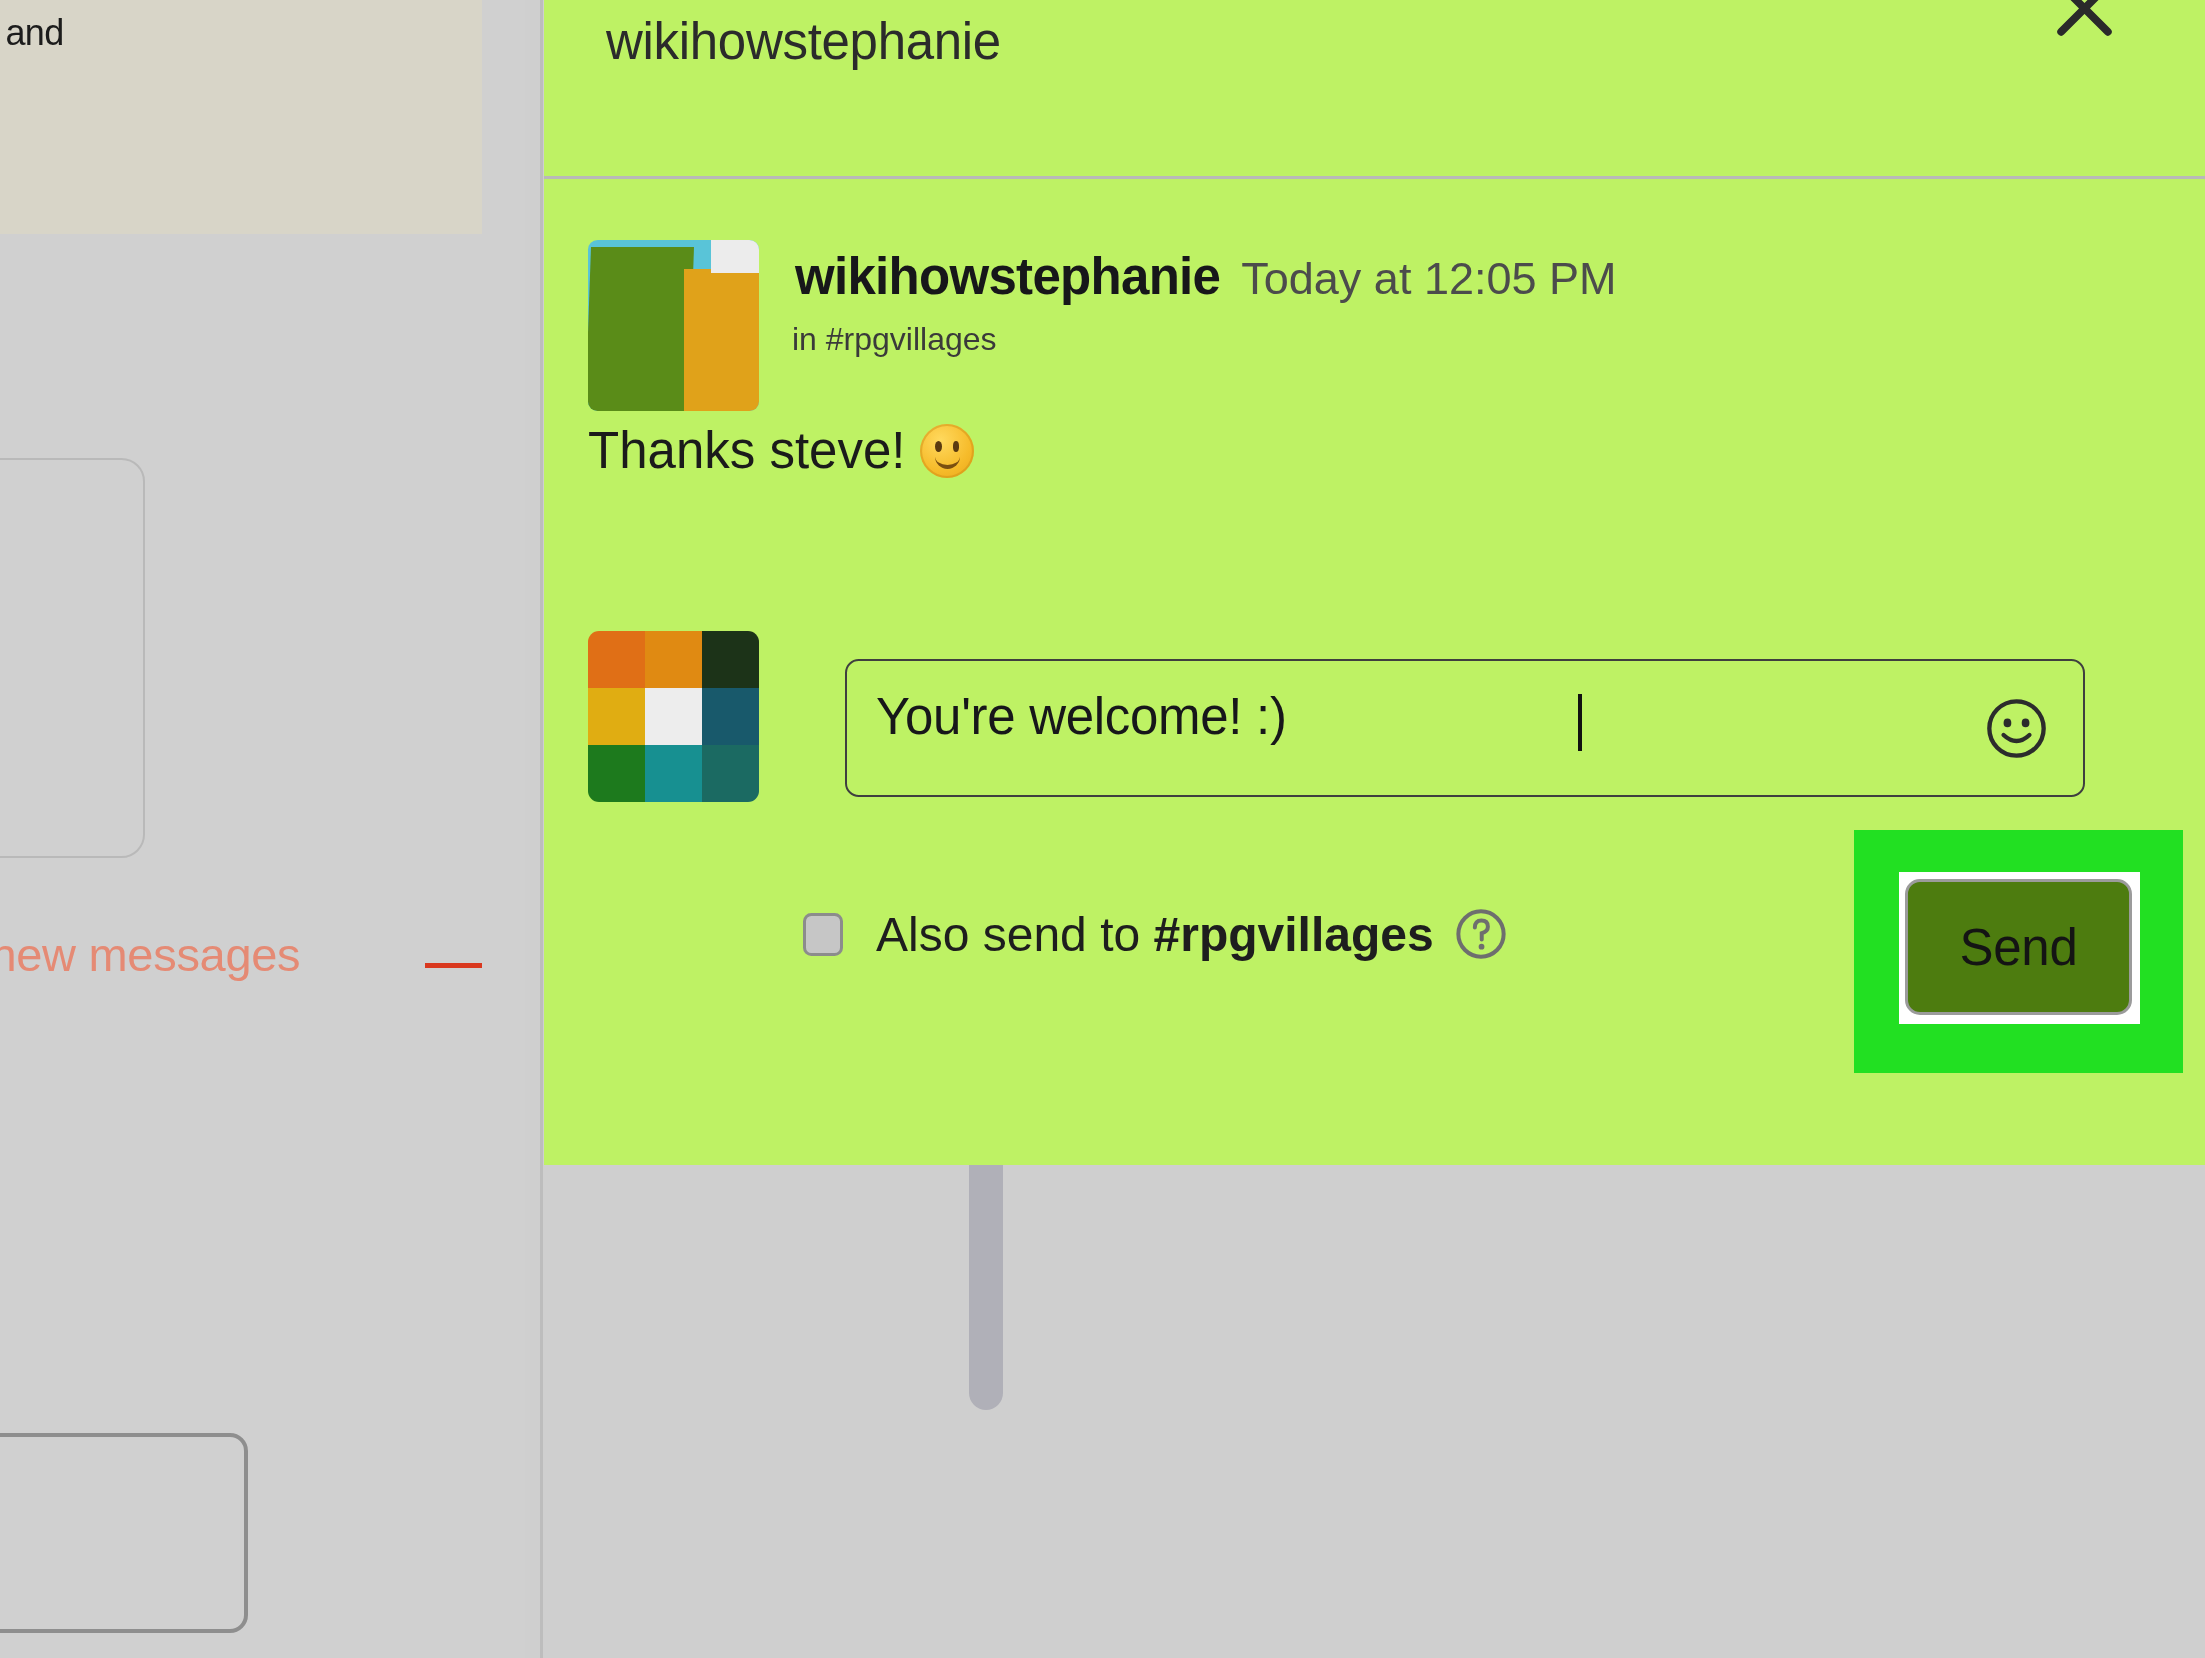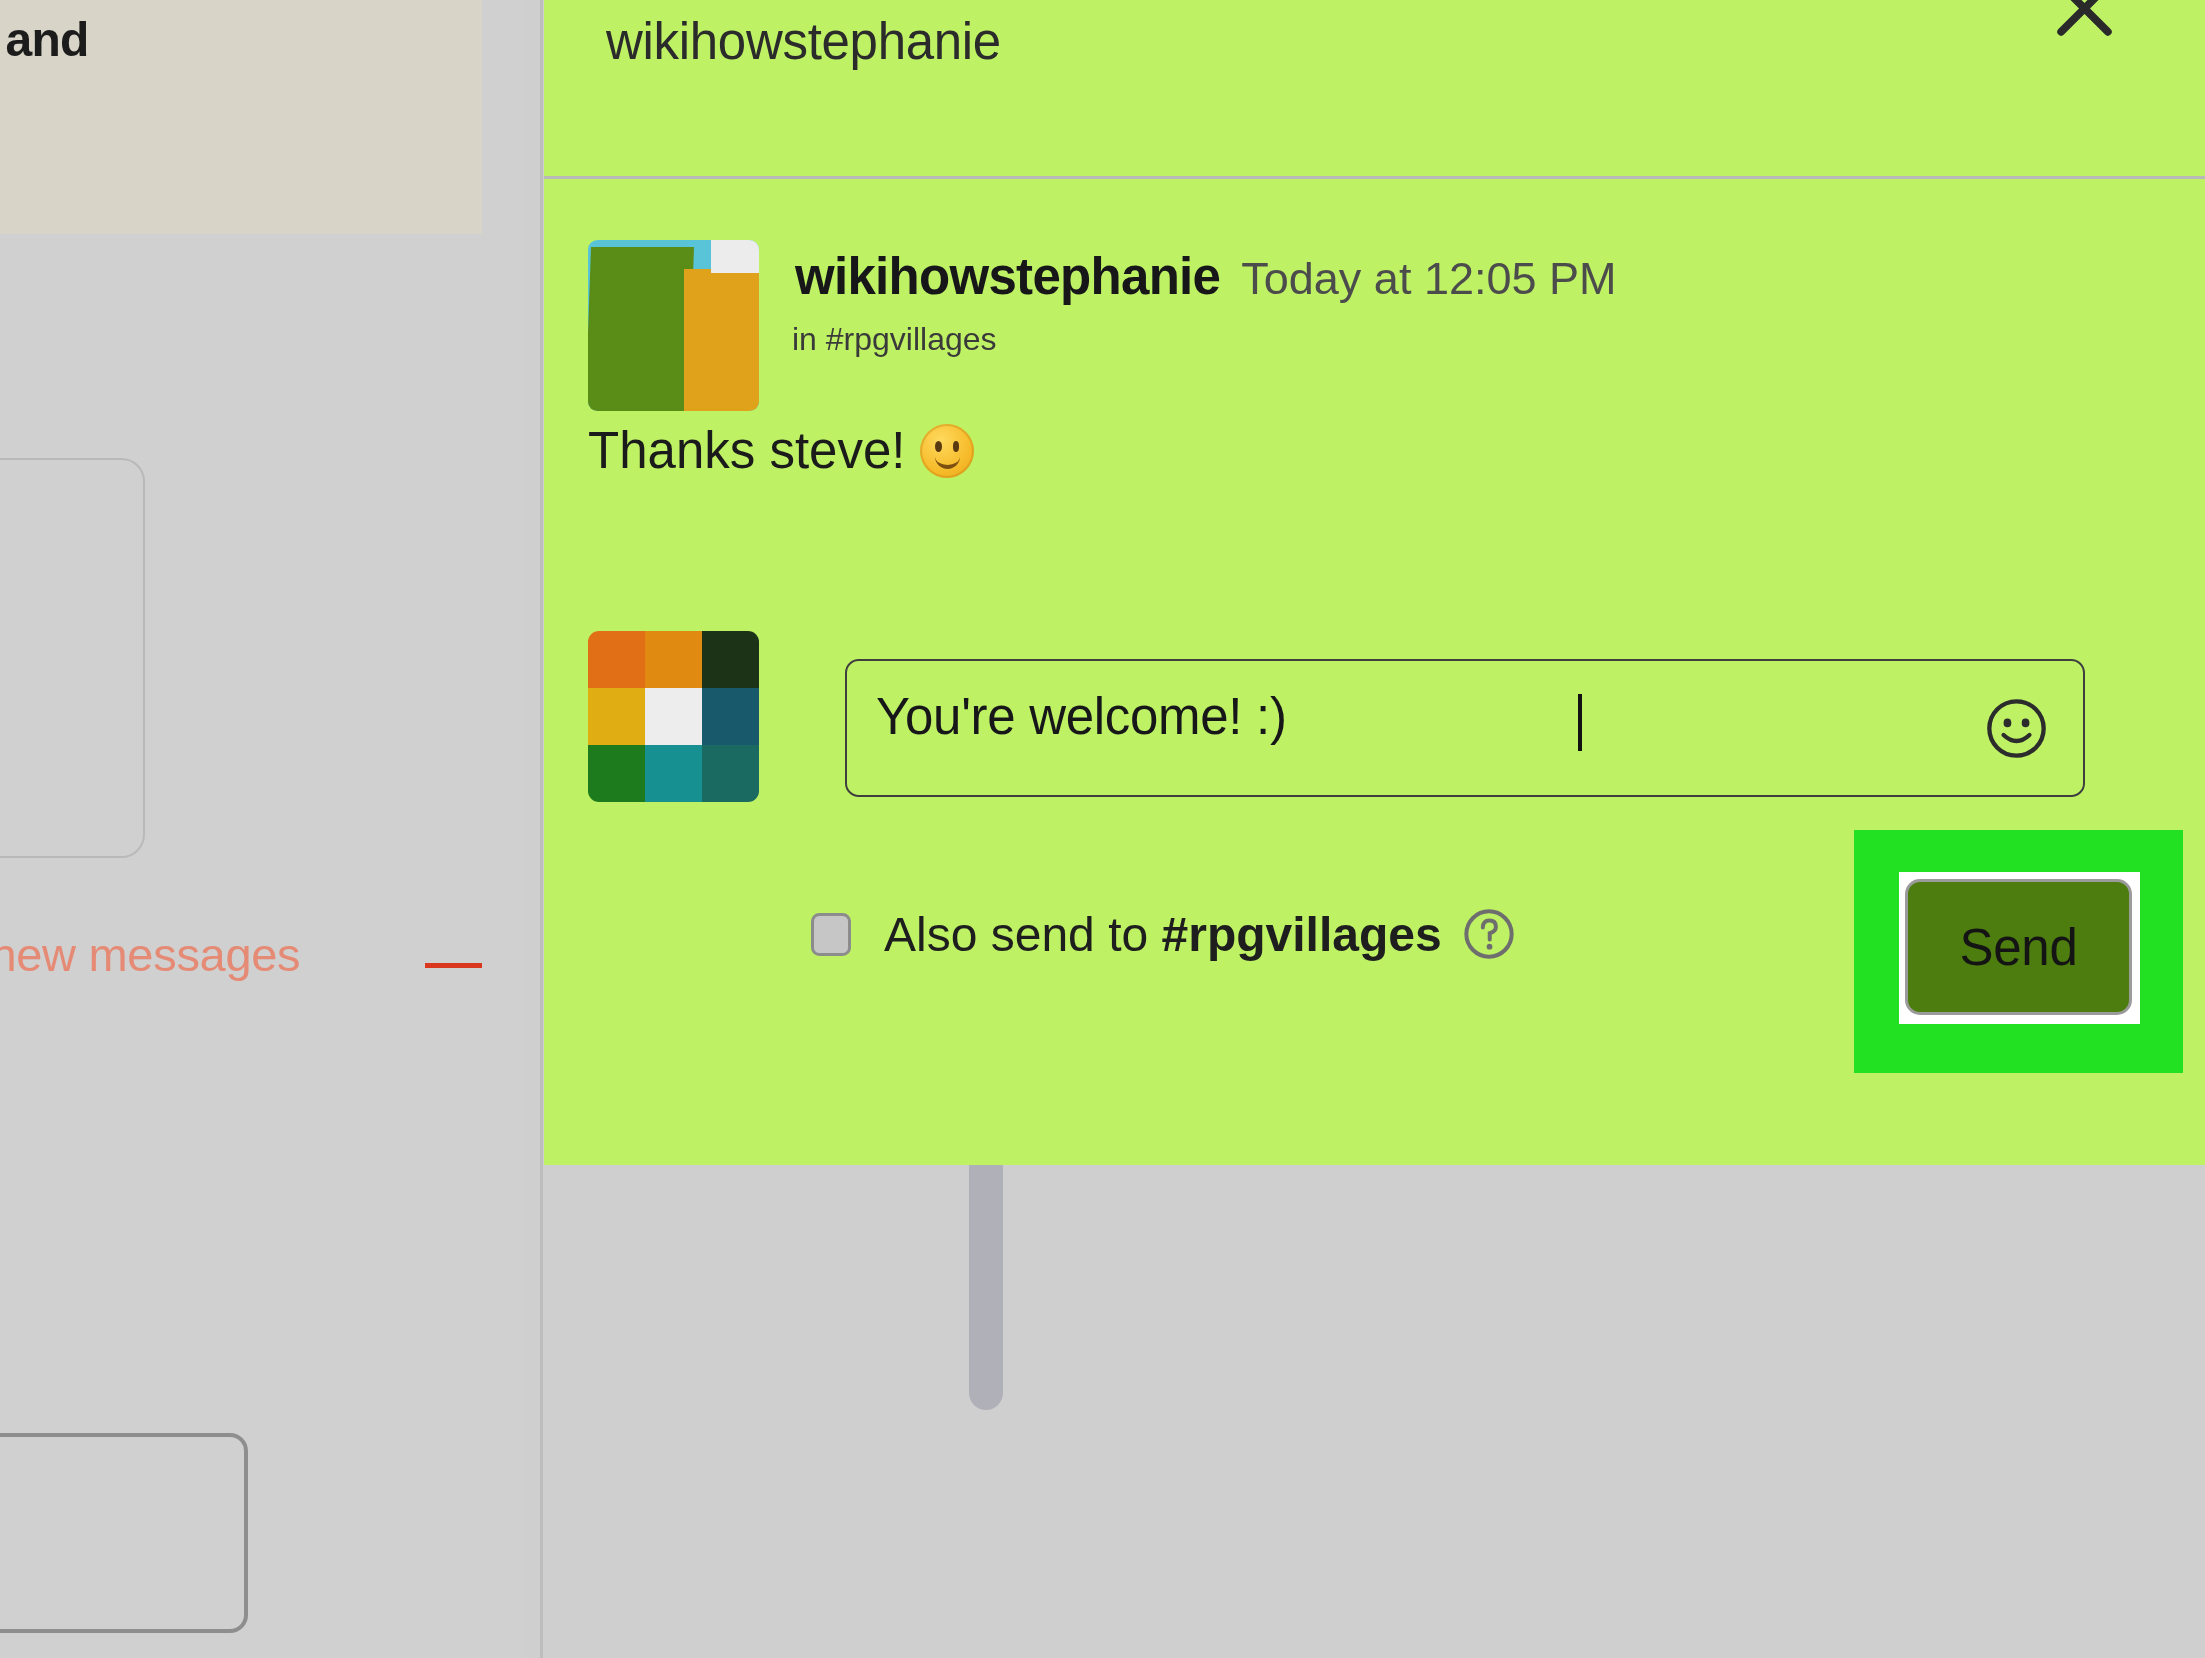--- a/index.html
+++ b/index.html
@@ -28,24 +28,23 @@
     position: absolute;
     left: 0; top: 0;
     width: 482px;
     height: 234px;
     background: #d8d5c8;
   }
   .left-and-text {
     position: absolute;
     left: 5.5px;
     top: 12.4px;
-    font-size: 48px;
+    font-size: 36px;
     color: #1c1c1c;
     letter-spacing: -0.7px;
-    font-weight: bold;
   }
   .left-round-box {
     position: absolute;
     left: -165px;
     top: 458px;
     width: 310px;
     height: 400px;
     border: 2.1px solid #b9b9b9;
     border-radius: 23.4px;
     box-sizing: border-box;
@@ -299,21 +298,21 @@
     position: absolute;
     right: 32px;
     top: 33px;
     width: 69px;
     height: 69px;
   }
 
   
   .options-row {
     position: absolute;
-    left: 44px;
+    left: 36px;
     top: 889px;
     width: 1585px;
     height: 90px;
     display: flex;
     align-items: center;
   }
   .checkbox {
     width: 40px;
     height: 43px;
     border: 3.4px solid #8c8c8c;

